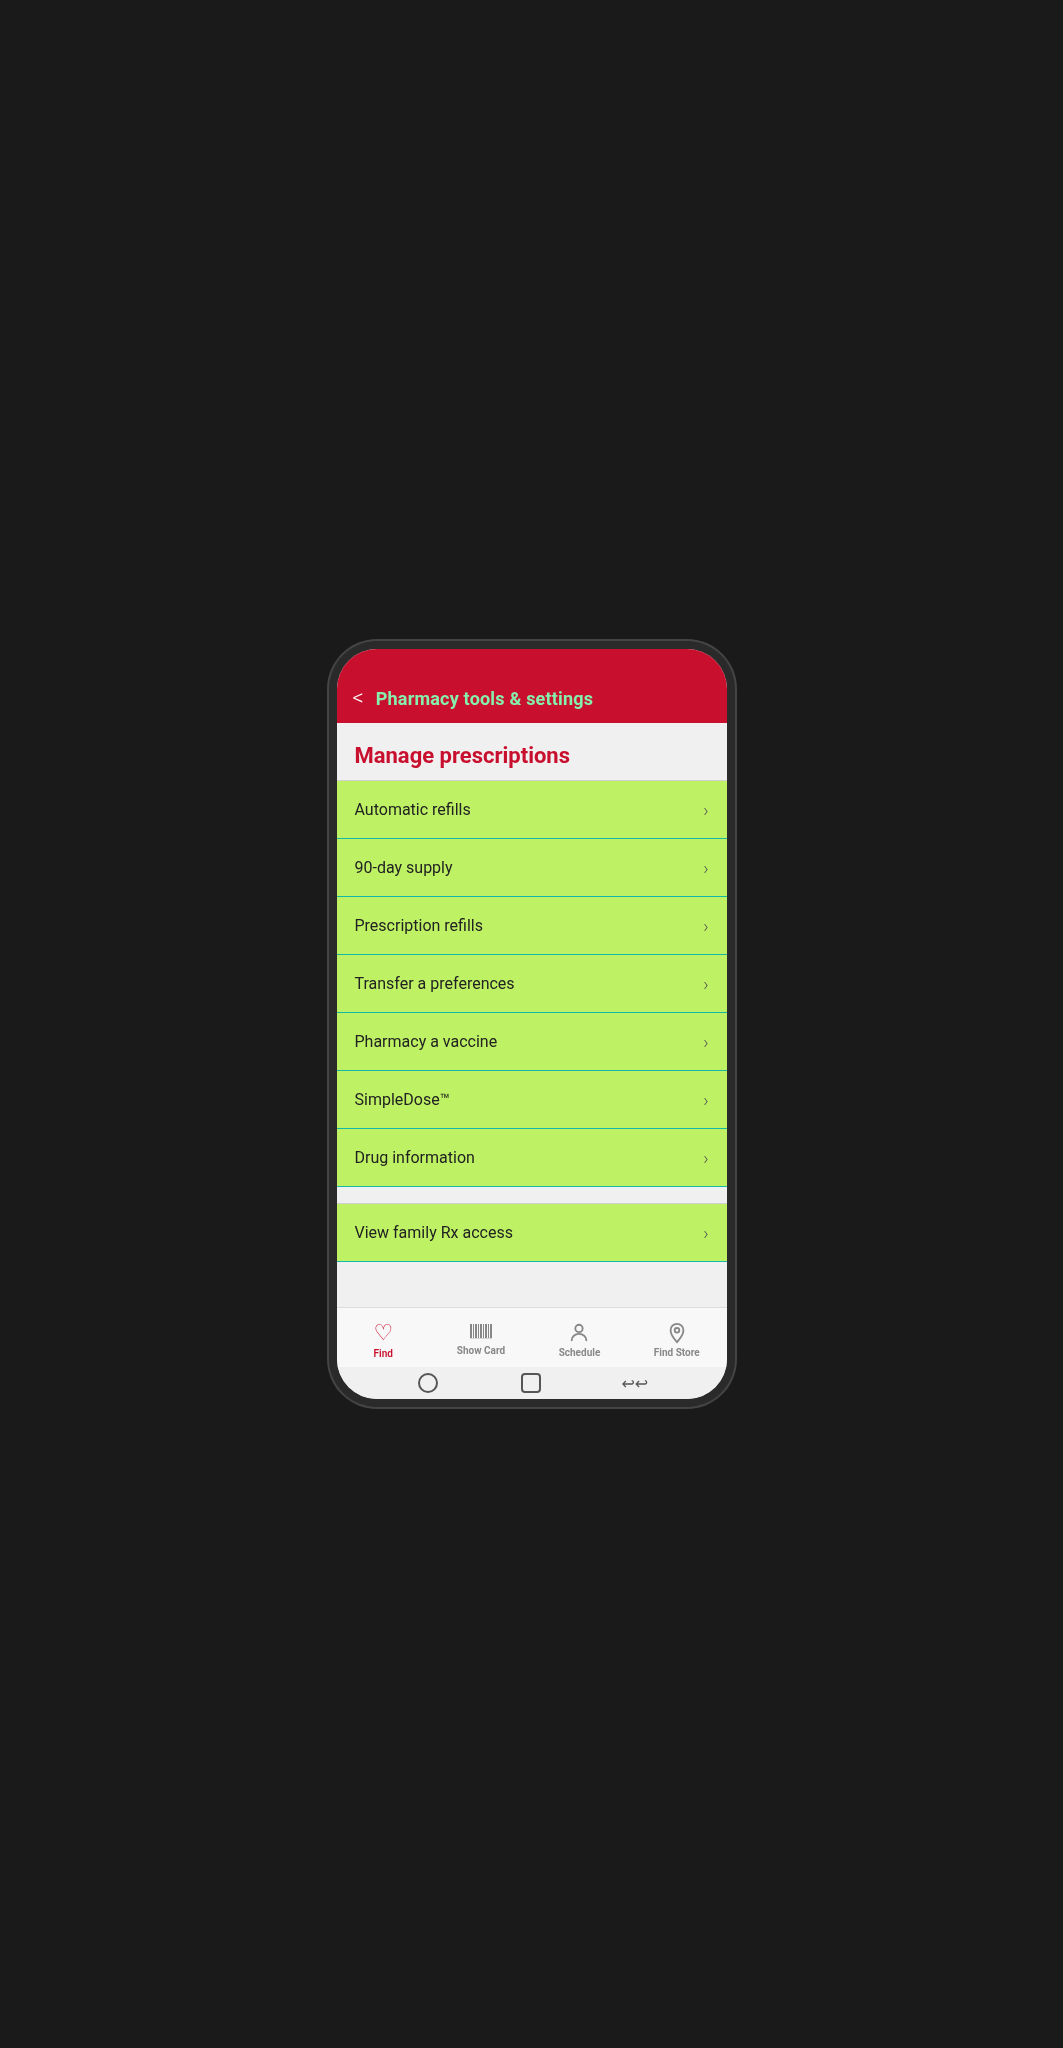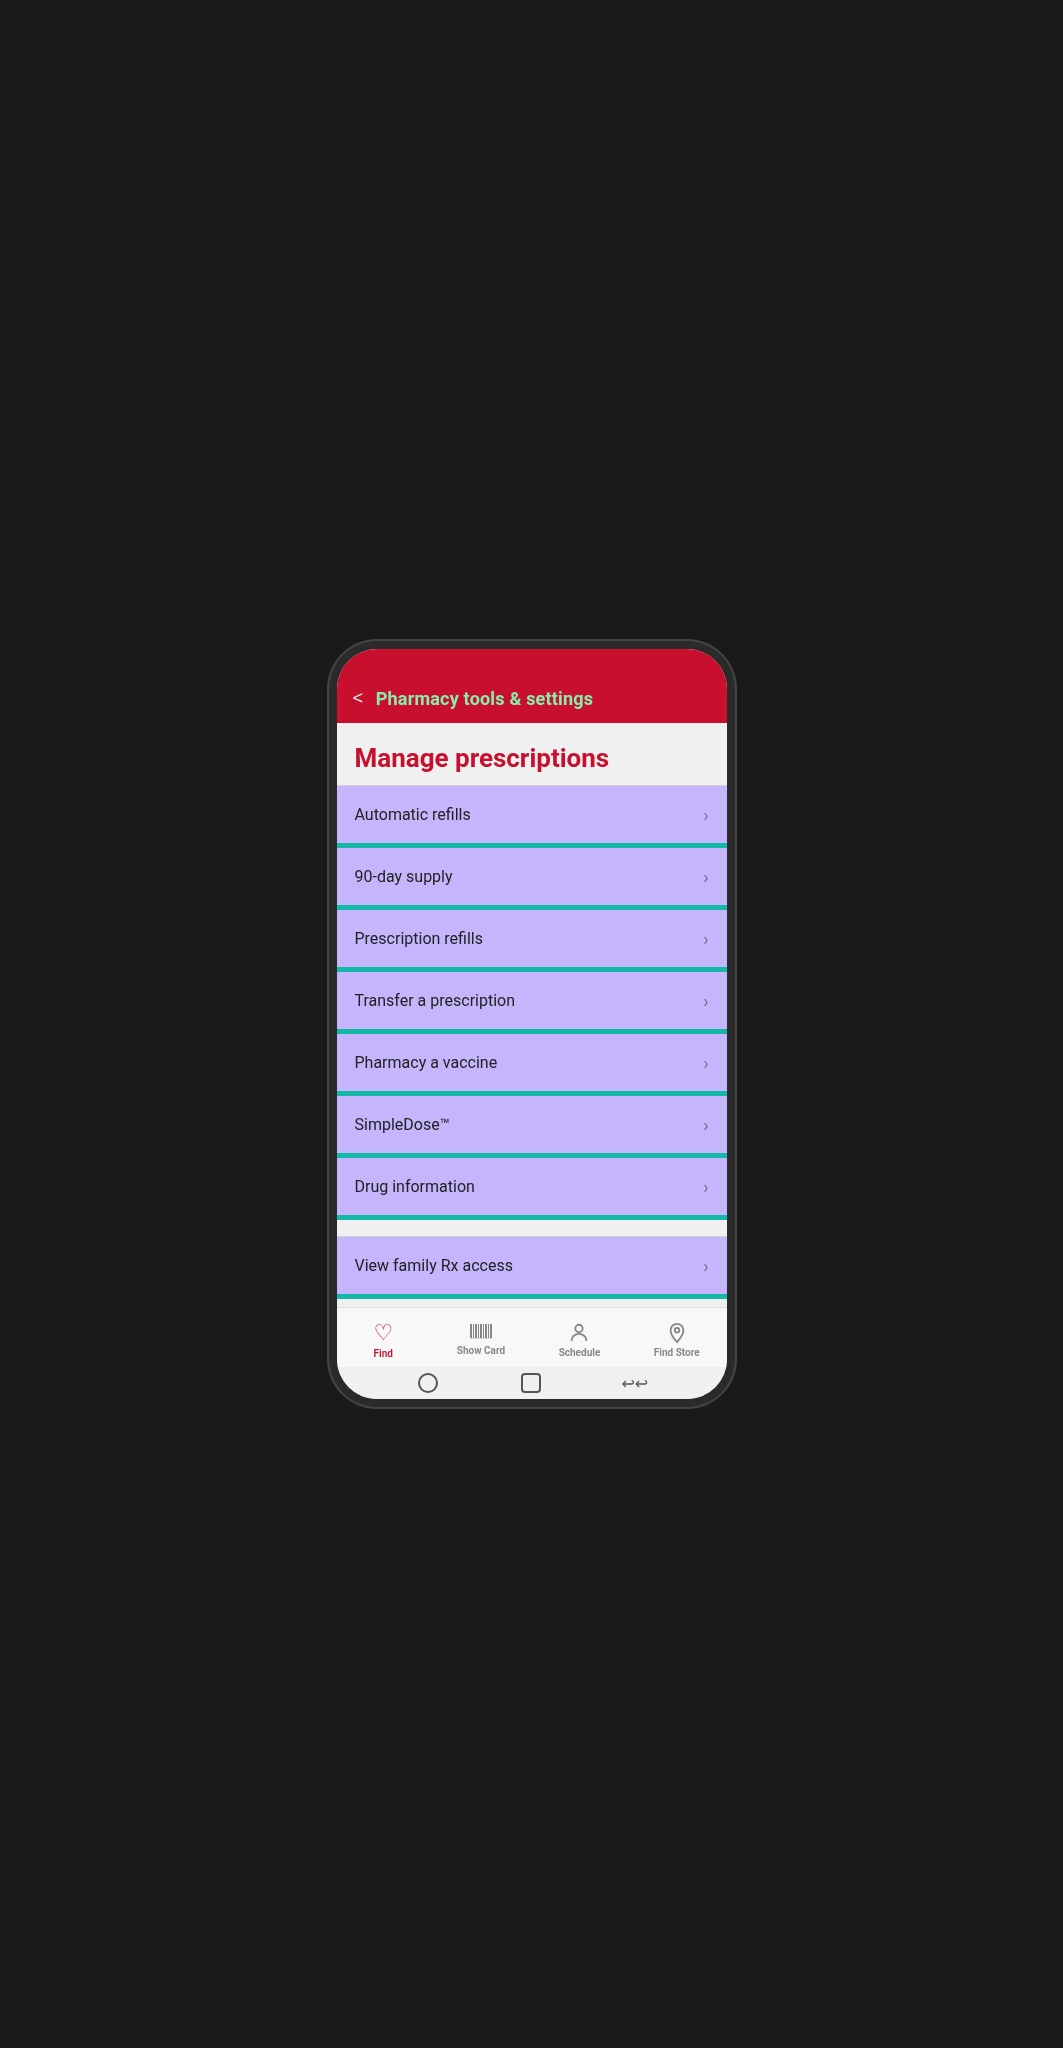--- a/index.html
+++ b/index.html
@@ -63,36 +63,36 @@
     }
 
     .content {
       flex: 1;
       overflow-y: auto;
       background: #f0f0f0;
     }
 
     .section-title {
       color: #c8102e;
-      font-size: 26px;
+      font-size: 22px;
       font-weight: 700;
       padding: 20px 18px 12px;
     }
 
     .menu-list {
       background: #f0f0f0;
     }
 
     .menu-item {
-      background: #c4b5fd;
+      background: #bef264;
       display: flex;
       align-items: center;
       justify-content: space-between;
       padding: 18px 18px;
-      border-bottom: 5px solid #14b8a6;
+      border-bottom: 1px solid #14b8a6;
       cursor: pointer;
     }
 
     .menu-item:first-child {
       border-top: 1px solid #d0d0d0;
     }
 
     .menu-item-label {
       font-size: 16px;
       color: #222;
@@ -211,21 +211,21 @@
       </div>
       <div class="menu-item">
         <span class="menu-item-label">90-day supply</span>
         <span class="chevron-icon">›</span>
       </div>
       <div class="menu-item">
         <span class="menu-item-label">Prescription refills</span>
         <span class="chevron-icon">›</span>
       </div>
       <div class="menu-item">
-        <span class="menu-item-label">Transfer a prescription</span>
+        <span class="menu-item-label">Transfer a preferences</span>
         <span class="chevron-icon">›</span>
       </div>
       <div class="menu-item">
         <span class="menu-item-label">Pharmacy a vaccine</span>
         <span class="chevron-icon">›</span>
       </div>
       <div class="menu-item">
         <span class="menu-item-label">SimpleDose™</span>
         <span class="chevron-icon">›</span>
       </div>

